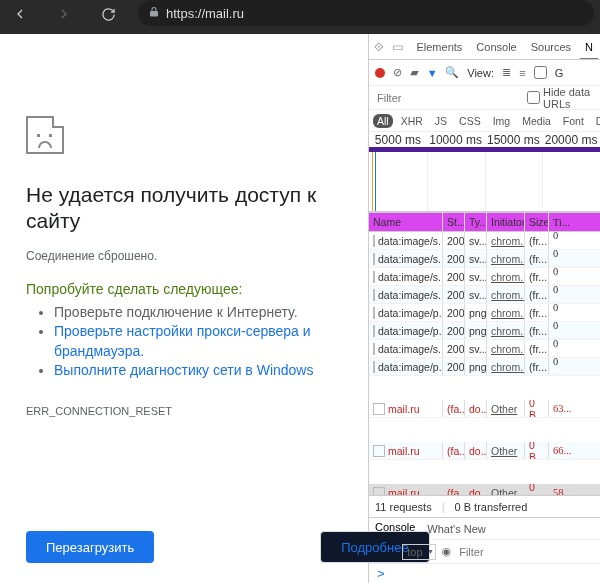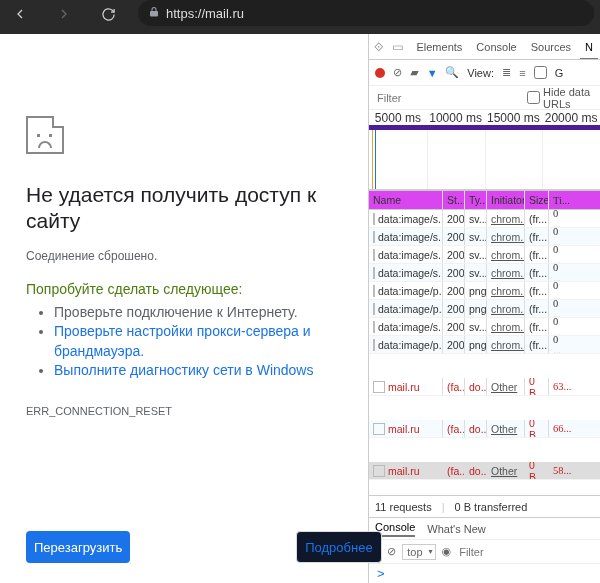--- a/index.html
+++ b/index.html
@@ -18,21 +18,21 @@
   .frown-eye.l { left:9px; } .frown-eye.r { left:21px; }
   .frown-mouth { position:absolute; width:14px; height:7px; border:2px solid #888; border-bottom:none; border-top-left-radius:10px; border-top-right-radius:10px; left:10px; top:23px; }
   h1 { font-size:21px; color:#202124; font-weight:500; margin:0 0 14px 0; line-height:1.25; }
   .para { font-size:12px; color:#5f6368; margin:0 0 18px 0; }
   .try { font-size:14px; color:#4d7c0f; margin:0 0 6px 0; }
   ul.sug { margin:0 0 0 6px; padding-left:22px; }
   ul.sug li { font-size:14px; color:#5f6368; line-height:1.4; }
   ul.sug li a { color:#1a73e8; text-decoration:none; }
   .err { font-size:11px; color:#5f6368; margin-top:24px; }
   .btn-row { position:absolute; left:26px; bottom:20px; display:flex; gap:166px; }
-  .btn { height:32px; display:flex; align-items:center; justify-content:center; font-size:13px; border-radius:4px; cursor:pointer; padding:0 8px; }
+  .btn { height:32px; display:flex; align-items:center; justify-content:center; font-size:13px; border-radius:4px; cursor:pointer; padding:0 20px; }
   .btn.primary { background:#1a73e8; color:#fff; border:none; }
   .btn.secondary { background:#0f172a; color:#1a73e8; border:1px solid #dadce0; }
 
   .devtools { width:232px; border-left:1px solid #ccc; display:flex; flex-direction:column; font-size:11px; color:#333; background:#fff; }
   .dt-tabs { height:26px; display:flex; align-items:center; border-bottom:1px solid #ccc; padding-left:2px; overflow:hidden; }
   .dt-logo { width:18px; height:18px; display:flex; align-items:center; justify-content:center; margin-right:4px; }
   .dt-logo span { font-size:12px; color:#888; }
   .dt-tab { padding:0 7px; height:100%; display:flex; align-items:center; color:#555; cursor:pointer; position:relative; }
   .dt-tab.active { color:#000; }
   .dt-tab.active:after{ content:""; position:absolute; left:2px; right:2px; bottom:-1px; height:2px; background:#777; }
@@ -153,20 +153,31 @@
       <input type="checkbox" style="margin: 0px;">
       <span>G</span>
     </div>
     <div class="dt-filterrow">
       <input class="filter-input" placeholder="Filter" style="">
       <label class="hide-label">
           <input type="checkbox" style="margin: 0px;">
           <span>Hide data URLs</span>
         </label>
     </div>
+    <div class="dt-typefilter">
+      <span class="type-pill active">All</span>
+      <span class="type-pill">XHR</span>
+      <span class="type-pill">JS</span>
+      <span class="type-pill">CSS</span>
+      <span class="type-pill">Img</span>
+      <span class="type-pill">Media</span>
+      <span class="type-pill">Font</span>
+      <span class="type-pill">Doc</span>
+
+    </div>
     <div class="dt-waterfall-head">
       <span>5000 ms</span>
       <span>10000 ms</span>
       <span>15000 ms</span>
       <span>20000 ms</span>
     </div>
     <div class="dt-waterfall-area">
       <div class="wf-grid" style="left:25%"></div>
         <div class="wf-grid" style="left:50%"></div>
         <div class="wf-grid" style="left:75%"></div>

